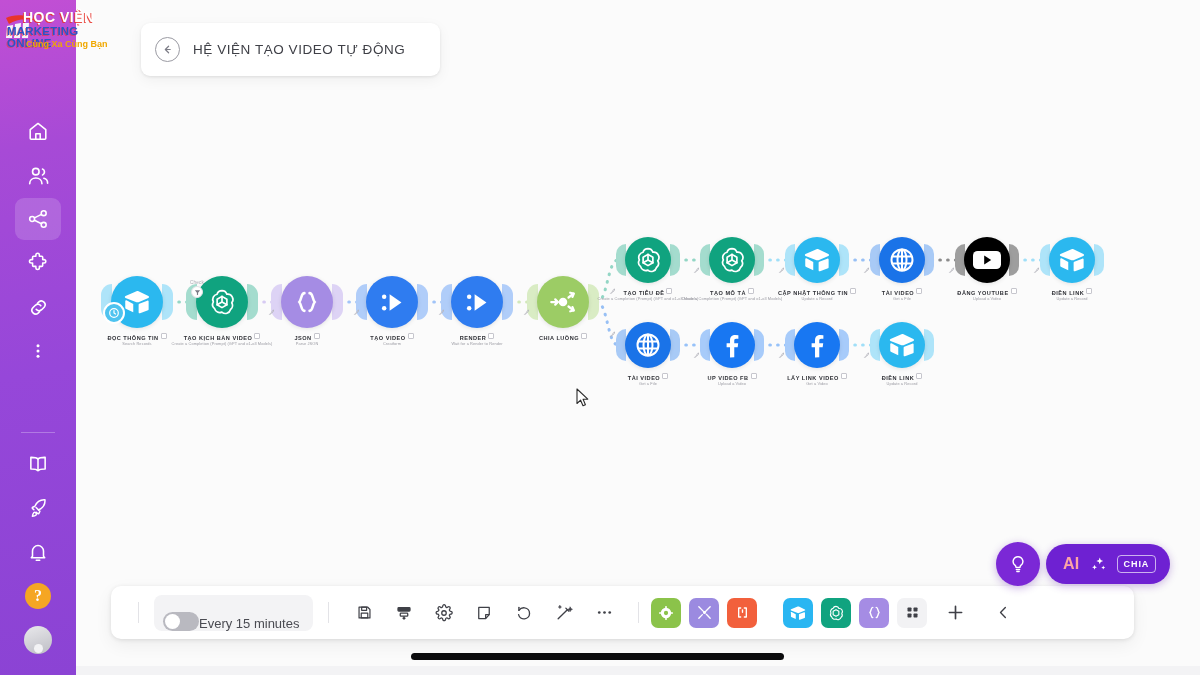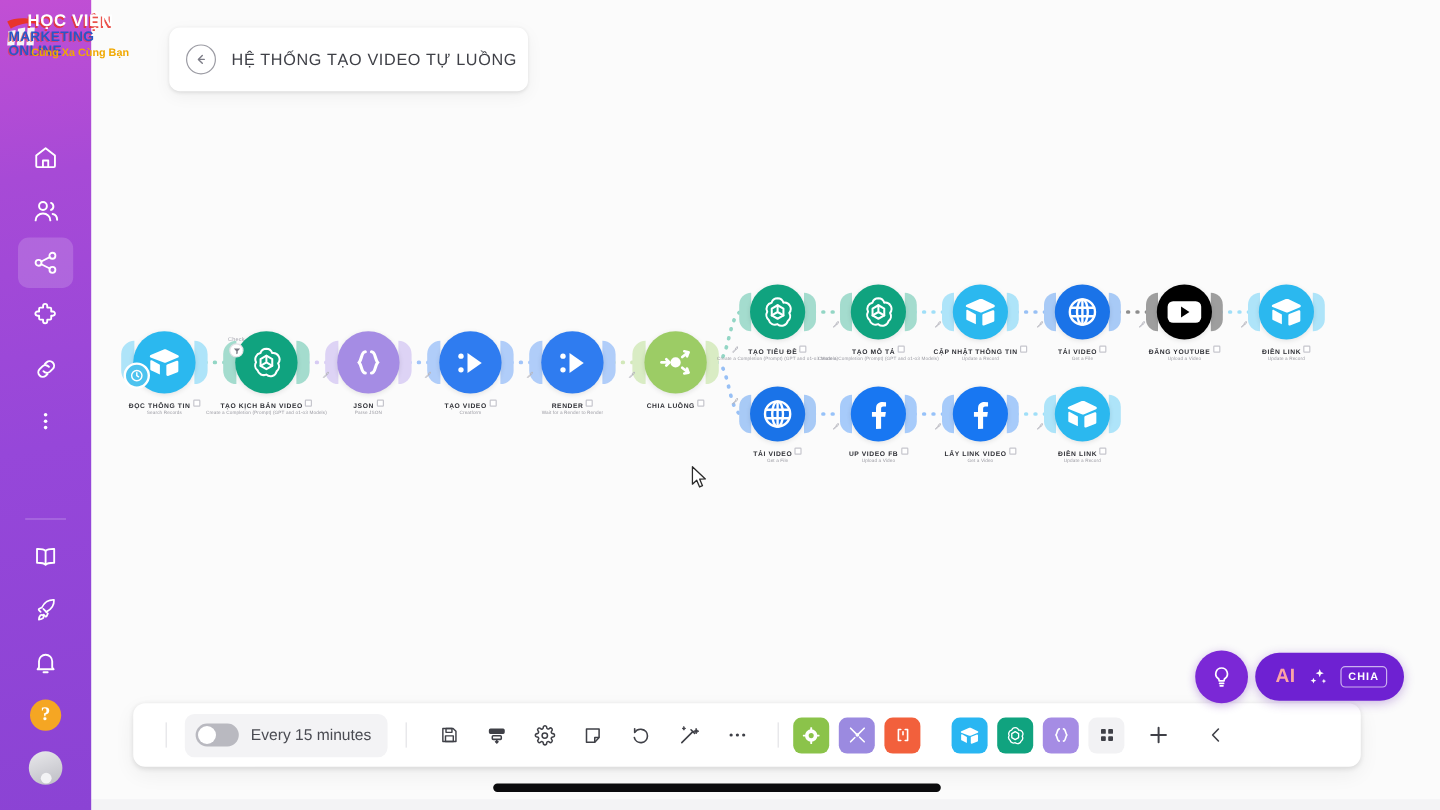--- a/index.html
+++ b/index.html
@@ -141,21 +141,21 @@
     display:flex; align-items:center; z-index:21; padding: 0 10px 0 12px;
   }
   .run-btn { display:flex; align-items:center; gap:11px; cursor:pointer; }
   .run-ico {
     width:30px;height:30px;border-radius:7px;background:#8318e0;
     display:flex;align-items:center;justify-content:center;
   }
   .run-txt { font-size:17px; color:#8318e0; font-weight:bold; letter-spacing:.1px; }
   .tb-sep { width:1px; height:21px; background:#e3e3e7; margin:0 15px; }
   .sched {
-    display:flex;align-items:center;gap:10px;background:#f3f3f5;border-radius:8px;
+    display:flex;align-items:flex-end;gap:0;background:#f3f3f5;border-radius:8px;
     height:36px; padding:0 14px 0 9px; cursor:pointer;
   }
   .toggle { width:36px;height:19px;border-radius:10px;background:#b9b9c0;position:relative;flex:0 0 auto; }
   .toggle .knob{position:absolute;left:2px;top:2px;width:15px;height:15px;border-radius:50%;background:#fff;}
   .sched-txt { font-size:13px; color:#4a4b52; white-space:nowrap; }
   .tb-icons { display:flex; align-items:center; gap:0px; }
   .tb-ico { width:40px;height:40px;display:flex;align-items:center;justify-content:center;cursor:pointer;border-radius:7px; }
   .app-btns { display:flex; align-items:center; gap:8px; }
   .app-b { width:30px;height:30px;border-radius:7px;display:flex;align-items:center;justify-content:center;cursor:pointer; }
   .grid-b { width:30px;height:30px;border-radius:7px;background:#f2f2f4;display:flex;align-items:center;justify-content:center;cursor:pointer; }
@@ -552,21 +552,21 @@
     <div class="l3">Cùng Xa Cùng Bạn</div>
   </div>
 
   <div class="titlebar">
     <div class="back-btn">
       <svg width="13" height="13" viewBox="0 0 24 24" fill="none" stroke="#7d7d87" stroke-width="2.2" stroke-linecap="round" stroke-linejoin="round">
         <path d="M14 6 8 12l6 6"></path>
           <path d="M8.4 12H17"></path>
       </svg>
     </div>
-    <div class="ttl">HỆ THỐNG TẠO VIDEO TỰ LUỒNG</div>
+    <div class="ttl">HỆ VIỆN TẠO VIDEO TỰ ĐỘNG</div>
   </div>
 
   <div class="ai-bulb">
     <svg width="20" height="20" viewBox="0 0 24 24" fill="none" stroke="#fff" stroke-width="1.7" stroke-linecap="round" stroke-linejoin="round">
       <path d="M12 3.2a5.8 5.8 0 0 0-3.4 10.5c.6.5.9 1.1.9 1.8v.5h5v-.5c0-.7.3-1.3.9-1.8A5.8 5.8 0 0 0 12 3.2z"></path>
       <path d="M10 18.6h4"></path>
         <path d="M10.6 21h2.8"></path>
     </svg>
   </div>
   <div class="ai-btn">

